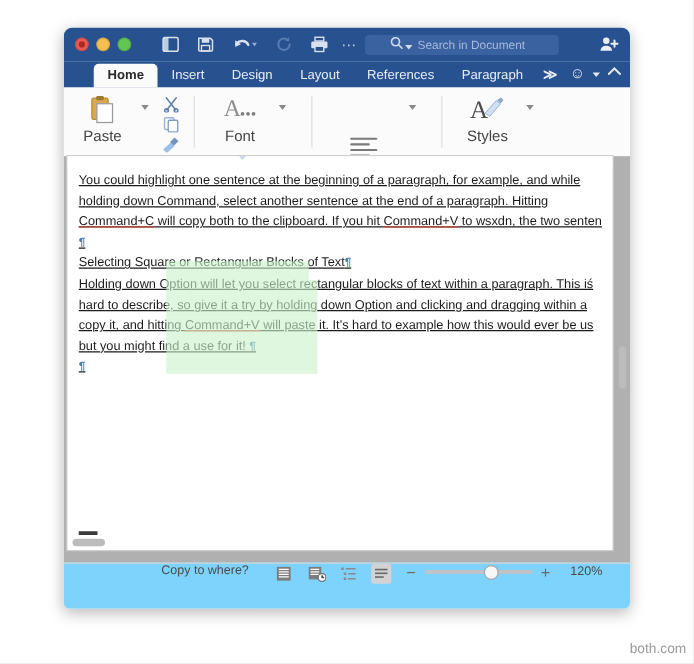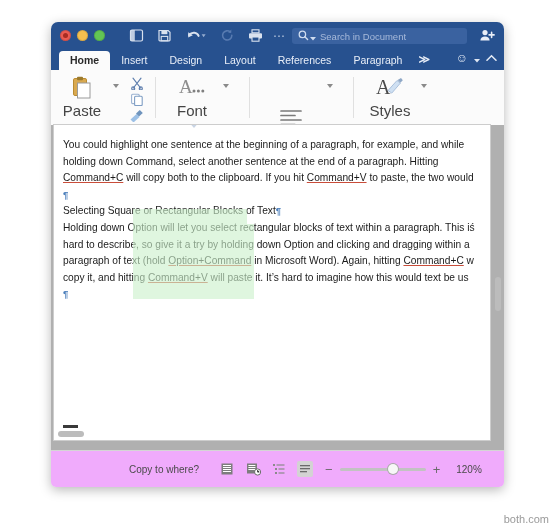--- a/index.html
+++ b/index.html
@@ -27,30 +27,30 @@
   .light{width:11px;height:11px;border-radius:50%;}
   .l-red{background:#eb5b52;box-shadow:inset 0 0 0 1px rgba(0,0,0,.12);}
   .l-red::after{content:"";display:block;width:5px;height:5px;margin:3px;border-radius:50%;background:#a82b22;}
   .l-yellow{background:#f5bf4f;box-shadow:inset 0 0 0 1px rgba(0,0,0,.12);}
   .l-green{background:#62c554;box-shadow:inset 0 0 0 1px rgba(0,0,0,.12);}
   .qat{display:flex;align-items:center;gap:13px;margin-left:24px;}
   .qicon{width:15px;height:15px;display:block;opacity:.92;}
   .qicon svg{display:block;}
   .dots{color:#b9c8e0;font-size:12px;letter-spacing:1px;line-height:8px;margin-left:-3px;}
   .searchwrap{
-    position:absolute;left:241px;top:6px;width:175px;height:16px;
+    position:absolute;left:241px;top:6px;width:155px;height:16px;
     background:#3a62a0;border-radius:3px;display:flex;align-items:center;
-    padding:0 6px;box-sizing:border-box;
+    padding:0 20px;box-sizing:border-box;
   }
   .search-ph{color:#a7bada;font-size:9.5px;margin-left:4px;}
   .share{position:absolute;right:9px;top:6px;width:16px;height:16px;}
   
   .tabs{
     height:21px;background:#27518f;display:flex;align-items:flex-end;
-    padding-left:8px;position:relative;
+    padding-left:24px;position:relative;
   }
   .tab{
     font-size:10.5px;color:#e8eef8;padding:3px 11px 4px 11px;
     border-radius:4px 4px 0 0;white-space:nowrap;
   }
   .tab.active{background:#fbfbfb;color:#2a2a2a;font-weight:bold;}
   .tab-chev{color:#e8eef8;font-size:11px;padding:3px 5px 4px 5px;font-weight:bold;}
   .tab-right{position:absolute;right:7px;bottom:3px;display:flex;align-items:center;gap:6px;}
   .smiley{color:#dfe7f3;font-size:12px;line-height:12px;}
   .caret-up{color:#dfe7f3;font-size:10px;}
@@ -58,21 +58,21 @@
   .ribbon{
     height:55px;background:#fbfbfb;display:flex;align-items:flex-start;
     border-bottom:1px solid #dcdcdc;position:relative;
   }
   .grp{display:flex;align-items:flex-start;height:55px;padding:0 8px;position:relative;}
   .grp + .grp::before{
     content:"";position:absolute;left:0;top:7px;bottom:7px;width:1px;background:#e0e0e0;
   }
   .cmd{display:flex;flex-direction:column;align-items:center;width:46px;padding-top:6px;}
   .cmd .glyph{height:24px;display:flex;align-items:center;justify-content:center;}
-  .cmd .lbl{font-size:15px;color:#444;margin-top:2px;}
+  .cmd .lbl{font-size:12px;color:#444;margin-top:2px;}
   .mini-col{display:flex;flex-direction:column;gap:2px;padding-top:6px;width:20px;align-items:center;}
   .mini{height:14px;display:flex;align-items:center;justify-content:center;}
   .tri{width:0;height:0;border-left:3px solid transparent;border-right:3px solid transparent;border-top:4px solid #8a8a8a;margin-left:2px;}
   .glyph-row{display:flex;align-items:flex-start;}
   
   .docarea{
     position:absolute;left:0;right:0;top:103px;bottom:36px;
     background:#b0b0b0;
   }
   .page{
@@ -86,21 +86,21 @@
     position:absolute;left:133px;top:-5px;width:0;height:0;
     border-left:7px solid transparent;border-right:7px solid transparent;
     border-top:8px solid #c8d4e4;
   }
   .textbody{
     position:absolute;left:9px;top:12px;right:0;
     font-family:"Liberation Sans", sans-serif;
     font-size:10.2px;line-height:16.6px;color:#1b1b1b;
     white-space:nowrap;
   }
-  .para{margin:0;}
+  .para{margin:0;text-decoration:underline;}
   .pil{color:#4a7ebb;font-weight:bold;font-size:9.5px;}
   .sq{
     text-decoration:underline;
     text-decoration-color:#c94d3a;
     text-decoration-style:solid;
     text-decoration-thickness:1px;
     text-underline-offset:1px;
   }
   
   .blockhl{
@@ -108,22 +108,22 @@
   }
   .caretbar{position:absolute;left:9px;top:300px;width:15px;height:3px;background:#3a3a3a;}
   
   .vscroll{position:absolute;right:2px;top:2px;width:9px;bottom:14px;}
   .vthumb{position:absolute;right:1px;top:150px;width:6px;height:34px;background:#bcbcbc;border-radius:3px;}
   .hscroll{position:absolute;left:2px;right:14px;bottom:1px;height:10px;}
   .hthumb{position:absolute;left:2px;top:2px;width:26px;height:6px;background:#bcbcbc;border-radius:3px;}
   
   .status{
     position:absolute;left:0;right:0;bottom:0;height:36px;
-    background:#f0abfc;border-top:1px solid #d5d5d5;
-    display:flex;align-items:center;
+    background:#7dd3fc;border-top:1px solid #d5d5d5;
+    display:flex;align-items:flex-start;
   }
   .status-text{font-size:10px;color:#4a4a4a;margin-left:78px;}
   .viewbtns{display:flex;align-items:center;gap:10px;margin-left:20px;}
   .vbtn{width:16px;height:16px;display:flex;align-items:center;justify-content:center;}
   .vbtn.sel{background:#d3d3d3;border-radius:2px;}
   .zoomwrap{display:flex;align-items:center;gap:7px;margin-left:12px;}
   .zminus,.zplus{color:#6a6a6a;font-size:13px;line-height:13px;}
   .ztrack{width:86px;height:3px;background:#c2c2c2;border-radius:2px;position:relative;}
   .zknob{position:absolute;left:48px;top:-3.5px;width:10px;height:10px;border-radius:50%;background:#f7f7f7;box-shadow:0 0 0 1px #a9a9a9;}
   .zlabel{font-size:10px;color:#4a4a4a;margin-left:9px;}
@@ -329,29 +329,29 @@
   <div class="docarea">
     <div class="page">
       <div class="pagetop">
         <div class="chev-mark"></div>
       </div>
 
       <div class="textbody">
 
         <div class="para"><span>You could highlight one sentence at the beginning of a paragraph, for example, and while</span></div>
         <div class="para"><span>holding down Command, select another sentence at the end of a paragraph. Hitting</span></div>
-        <div class="para"><span class="sq">Command+C</span><span> will copy both to the clipboard. If you hit </span><span class="sq">Command+V</span><span> to paste, the two would</span></div>
+        <div class="para"><span class="sq">Command+C</span><span> will copy both to the clipboard. If you hit </span><span class="sq">Command+V</span><span> to wsxdn, the two senten</span></div>
 
         <div class="para"><span class="pil">¶</span></div>
 
         <div class="para"><span>Selecting Square or Rectangular Blocks of Text</span><span class="pil">¶</span></div>
         <div class="para"><span>Holding down Option will let you select rectangular blocks of text within a paragraph. This iś</span></div>
         <div class="para"><span>hard to describe, so give it a try by holding down Option and clicking and dragging within a</span></div>
-        <div class="para"><span>paragraph of text (hold </span><span class="sq">Option+Command</span><span> in Microsoft Word). Again, hitting </span><span class="sq">Command+C</span><span> w</span></div>
-        <div class="para"><span>copy it, and hitting </span><span class="sq">Command+V</span><span> will paste it. It’s hard to imagine how this would text be us</span></div>
+        <div class="para"><span>copy it, and hitting </span><span class="sq">Command+V</span><span> will paste it. It’s hard to example how this would ever be us</span></div>
+        <div class="para"><span>but you might find a use for it! </span><span class="pil">¶</span></div>
 
         <div class="para"><span class="pil">¶</span></div>
       </div>
 
       <div id="selection-layer">
           <div class="blockhl" style="left: 79px; top: 84px; width: 114px; height: 15px; background: rgb(204, 240, 203);"></div>
           <div class="blockhl" style="left: 79px; top: 99px; width: 121px; height: 15px; background: rgb(204, 240, 203);"></div>
           <div class="blockhl" style="left: 79px; top: 114px; width: 121px; height: 15px; background: rgb(204, 240, 203);"></div>
           <div class="blockhl" style="left: 79px; top: 129px; width: 121px; height: 15px; background: rgb(204, 240, 203);"></div>
           <div class="blockhl" style="left: 79px; top: 144px; width: 121px; height: 15px; background: rgb(204, 240, 203);"></div>

